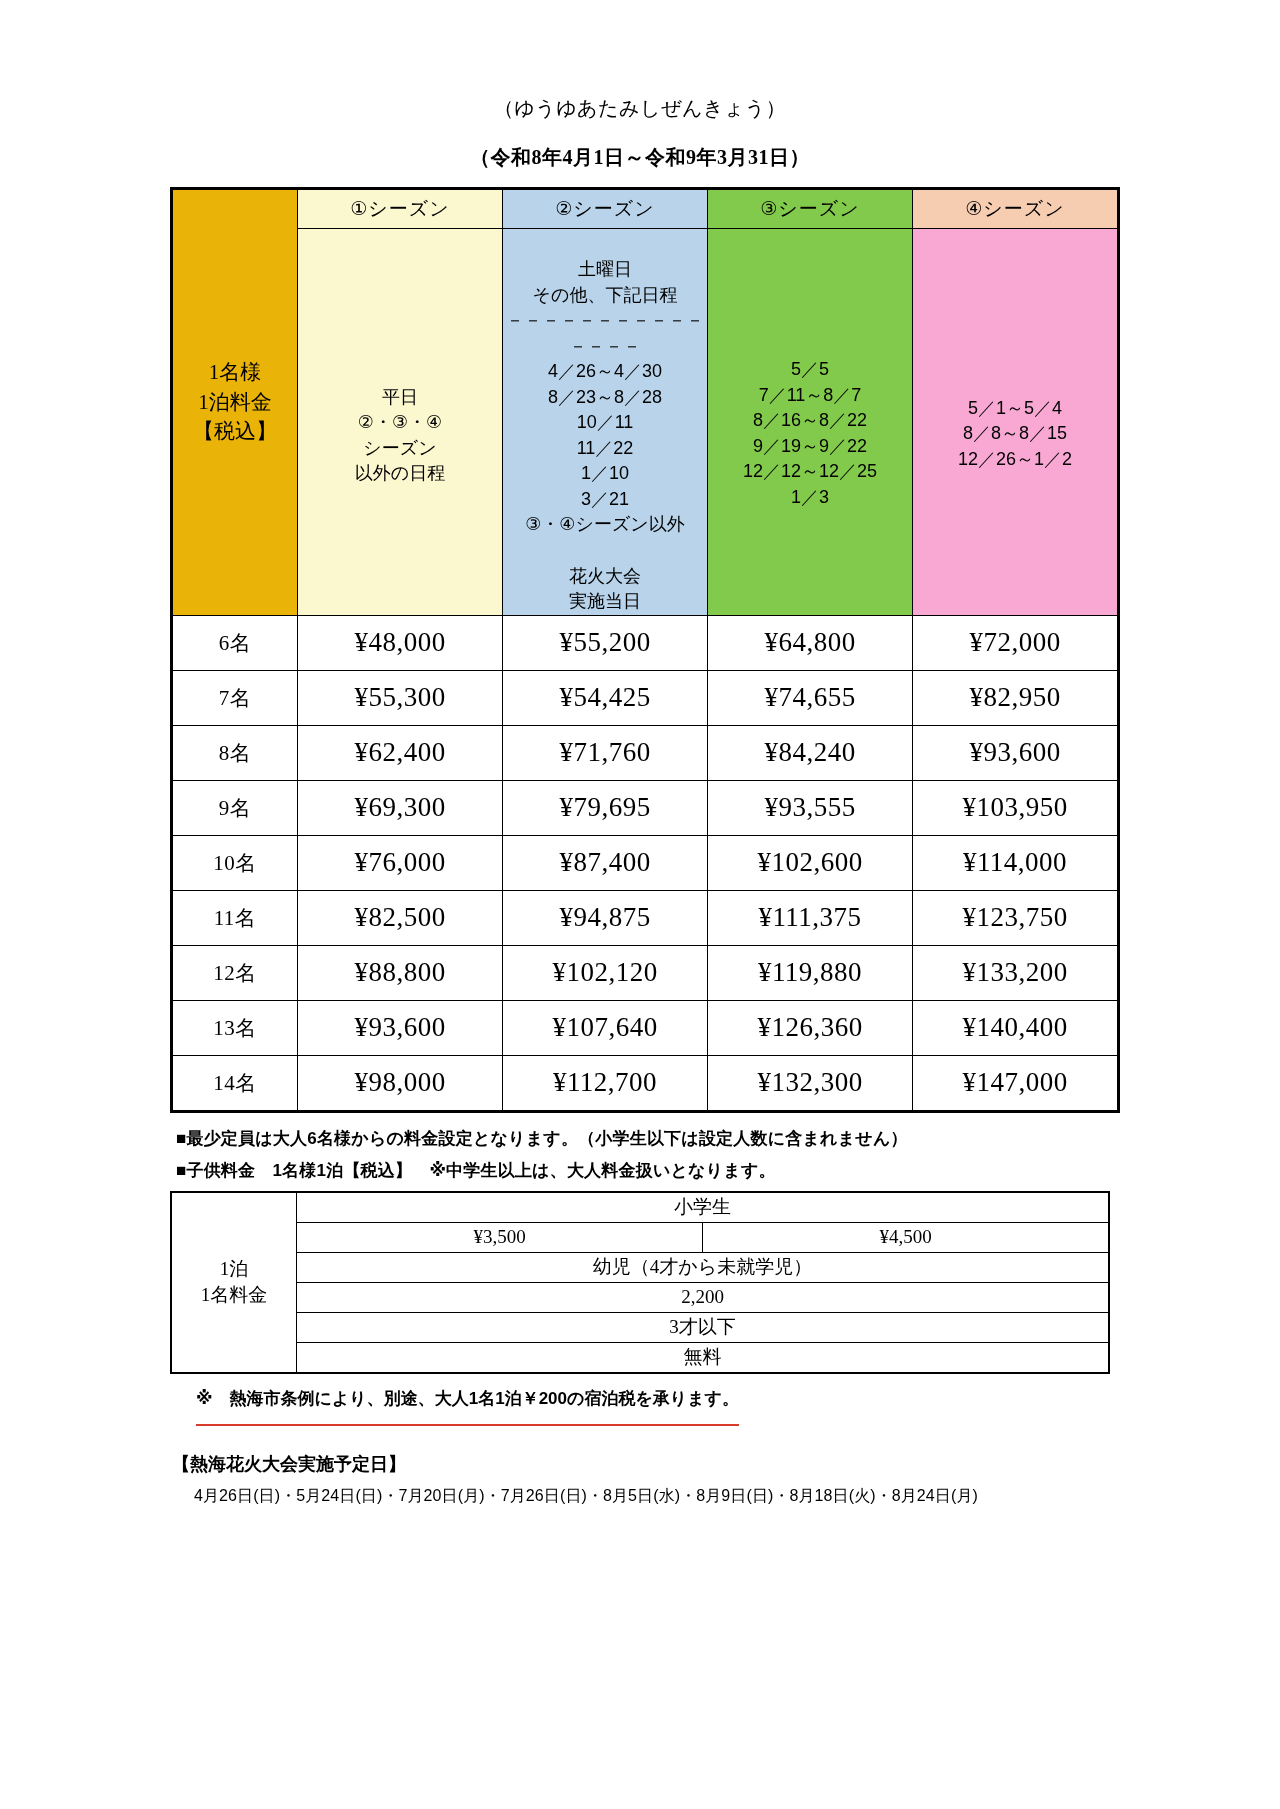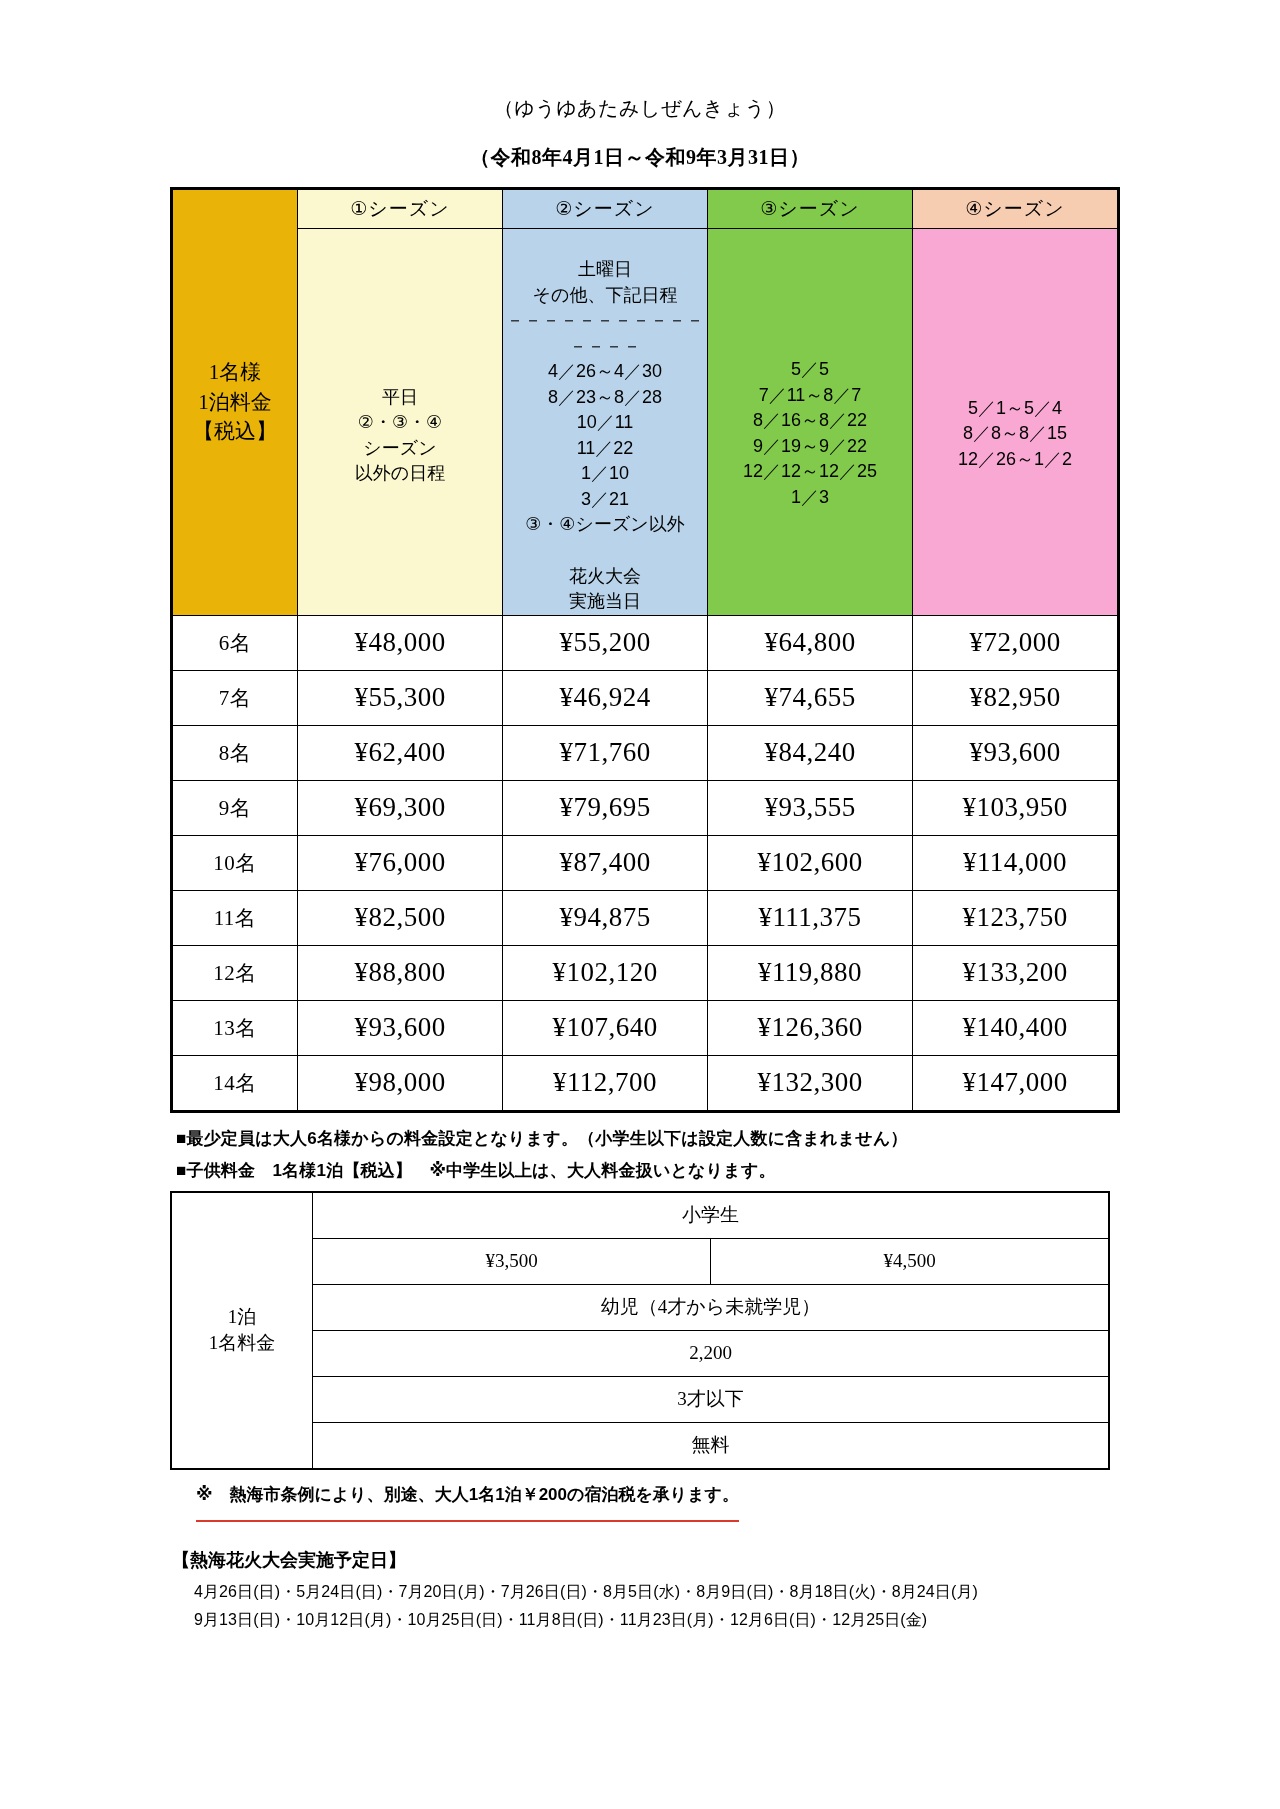--- a/index.html
+++ b/index.html
@@ -130,21 +130,21 @@
     table-layout: fixed;
     margin: 2px auto 0 auto;
     border: 2px solid #000;
   }
   table.child td {
     border: 1px solid #000;
     text-align: center;
     vertical-align: middle;
     font-size: 19px;
     height: 29px;
-    padding: 8px;
+    padding: 0;
     font-family: "Liberation Serif", "DejaVu Serif", serif;
   }
   td.child-label {
     width: 124px;
     white-space: pre-line;
     line-height: 1.4;
     font-size: 19px;
   }
 
   .tax-note {
@@ -234,21 +234,21 @@
         <tr class="price-row">
           <td class="people">6名</td>
           <td>¥48,000</td>
           <td>¥55,200</td>
           <td>¥64,800</td>
           <td>¥72,000</td>
         </tr>
         <tr class="price-row">
           <td class="people">7名</td>
           <td>¥55,300</td>
-          <td>¥46,924</td>
+          <td>¥54,425</td>
           <td>¥74,655</td>
           <td>¥82,950</td>
         </tr>
         <tr class="price-row">
           <td class="people">8名</td>
           <td>¥62,400</td>
           <td>¥71,760</td>
           <td>¥84,240</td>
           <td>¥93,600</td>
         </tr>
@@ -329,16 +329,15 @@
     </tbody>
   </table>
 
   <div class="tax-note">
     <span class="u">※　熱海市条例により、別途、大人1名1泊￥200の宿泊税を承ります。</span>
   </div>
 
   <div class="fireworks">
     <div class="fw-title">【熱海花火大会実施予定日】</div>
     <div class="fw-line">4月26日(日)・5月24日(日)・7月20日(月)・7月26日(日)・8月5日(水)・8月9日(日)・8月18日(火)・8月24日(月)</div>
-    <div class="fw-line">9月13日(日)・10月12日(月)・10月25日(日)・11月8日(日)・11月23日(月)・12月6日(日)・12月25日(金)</div>
   </div>
 
 </div>
 
 </body></html>

